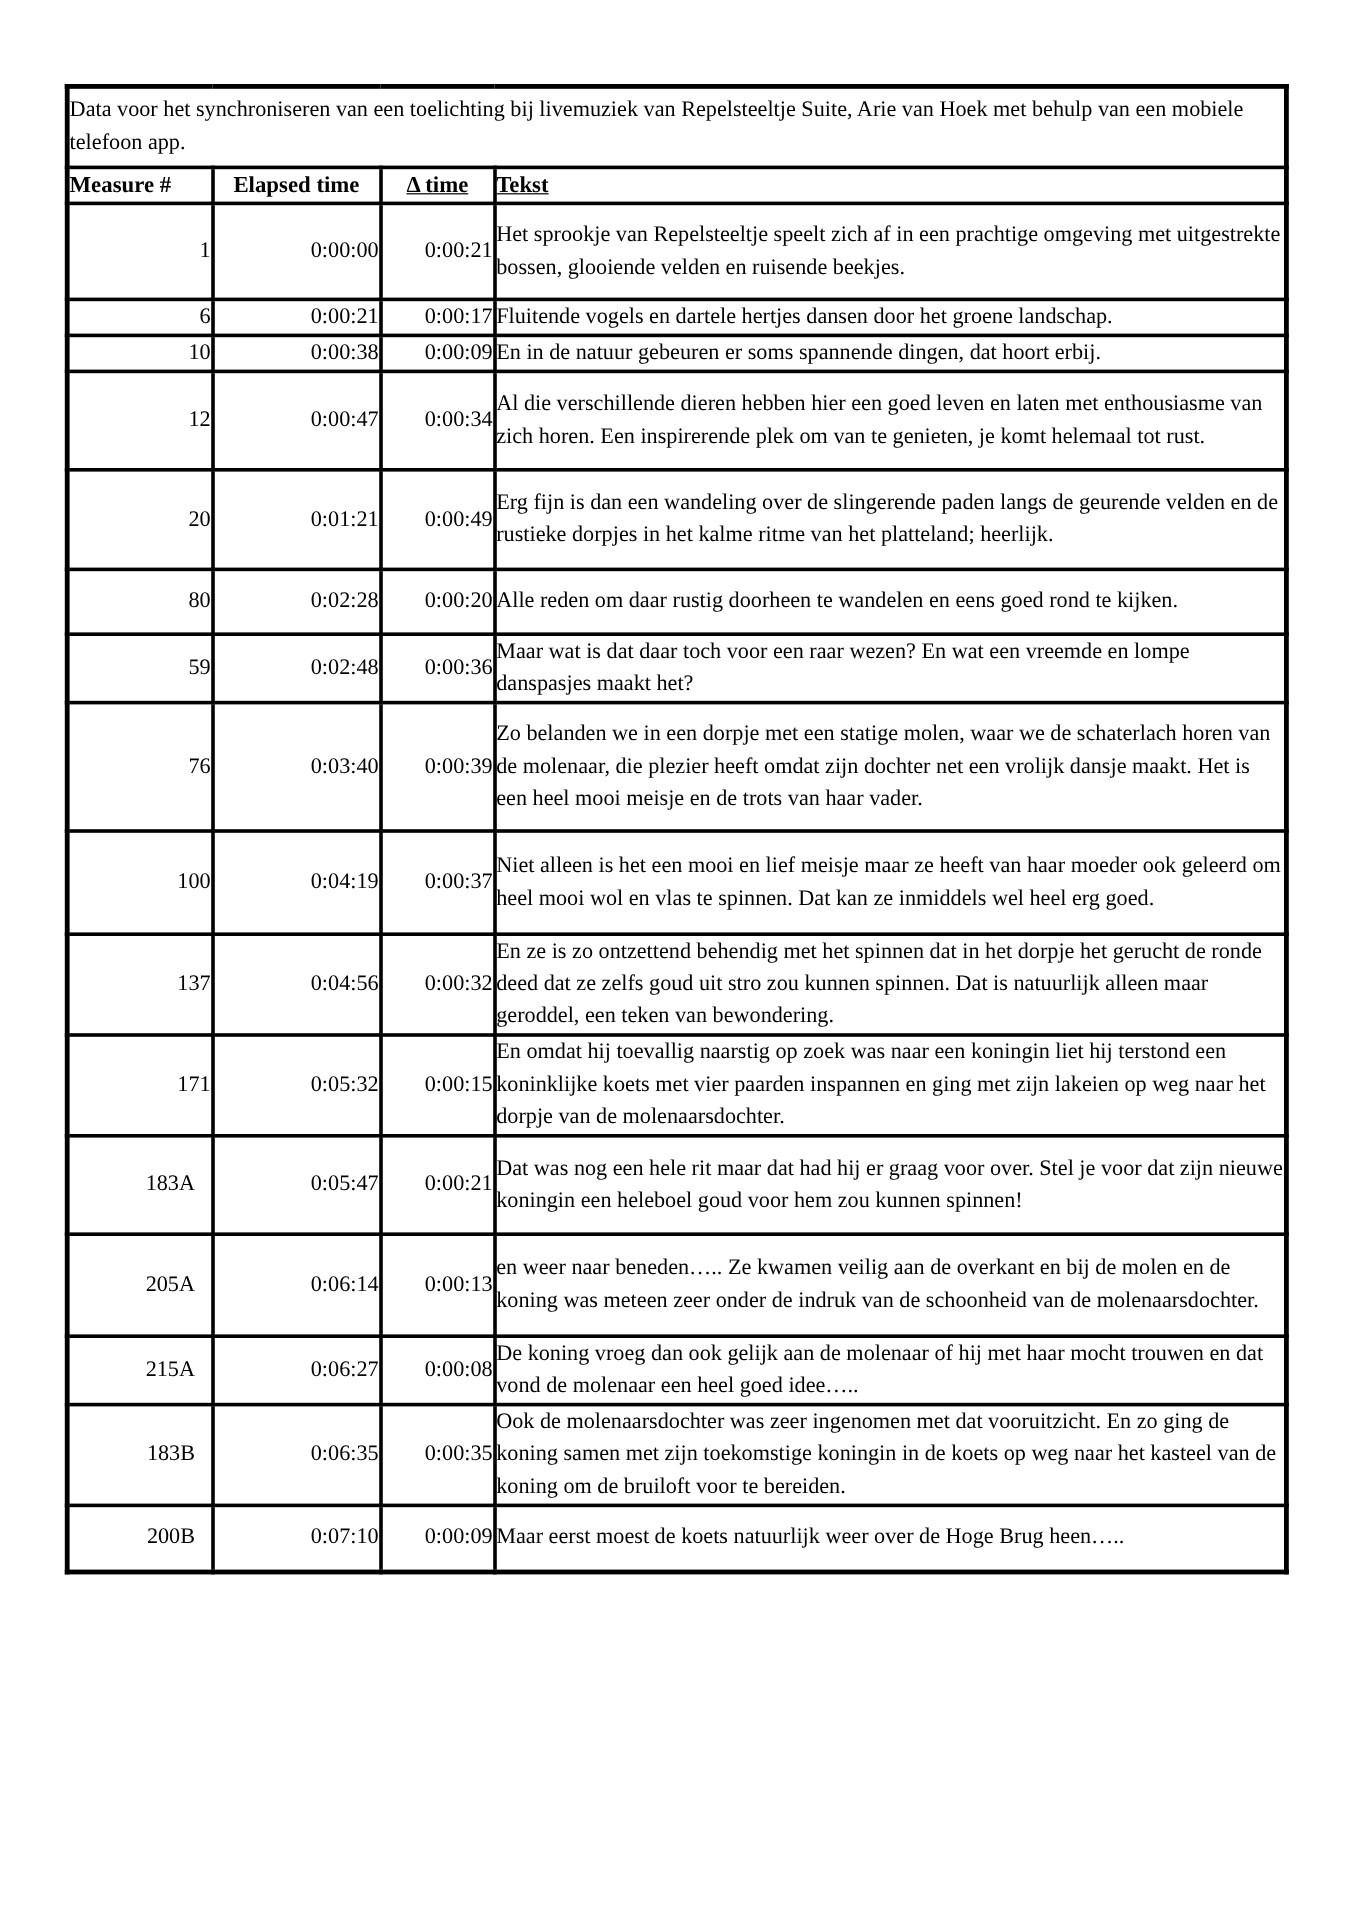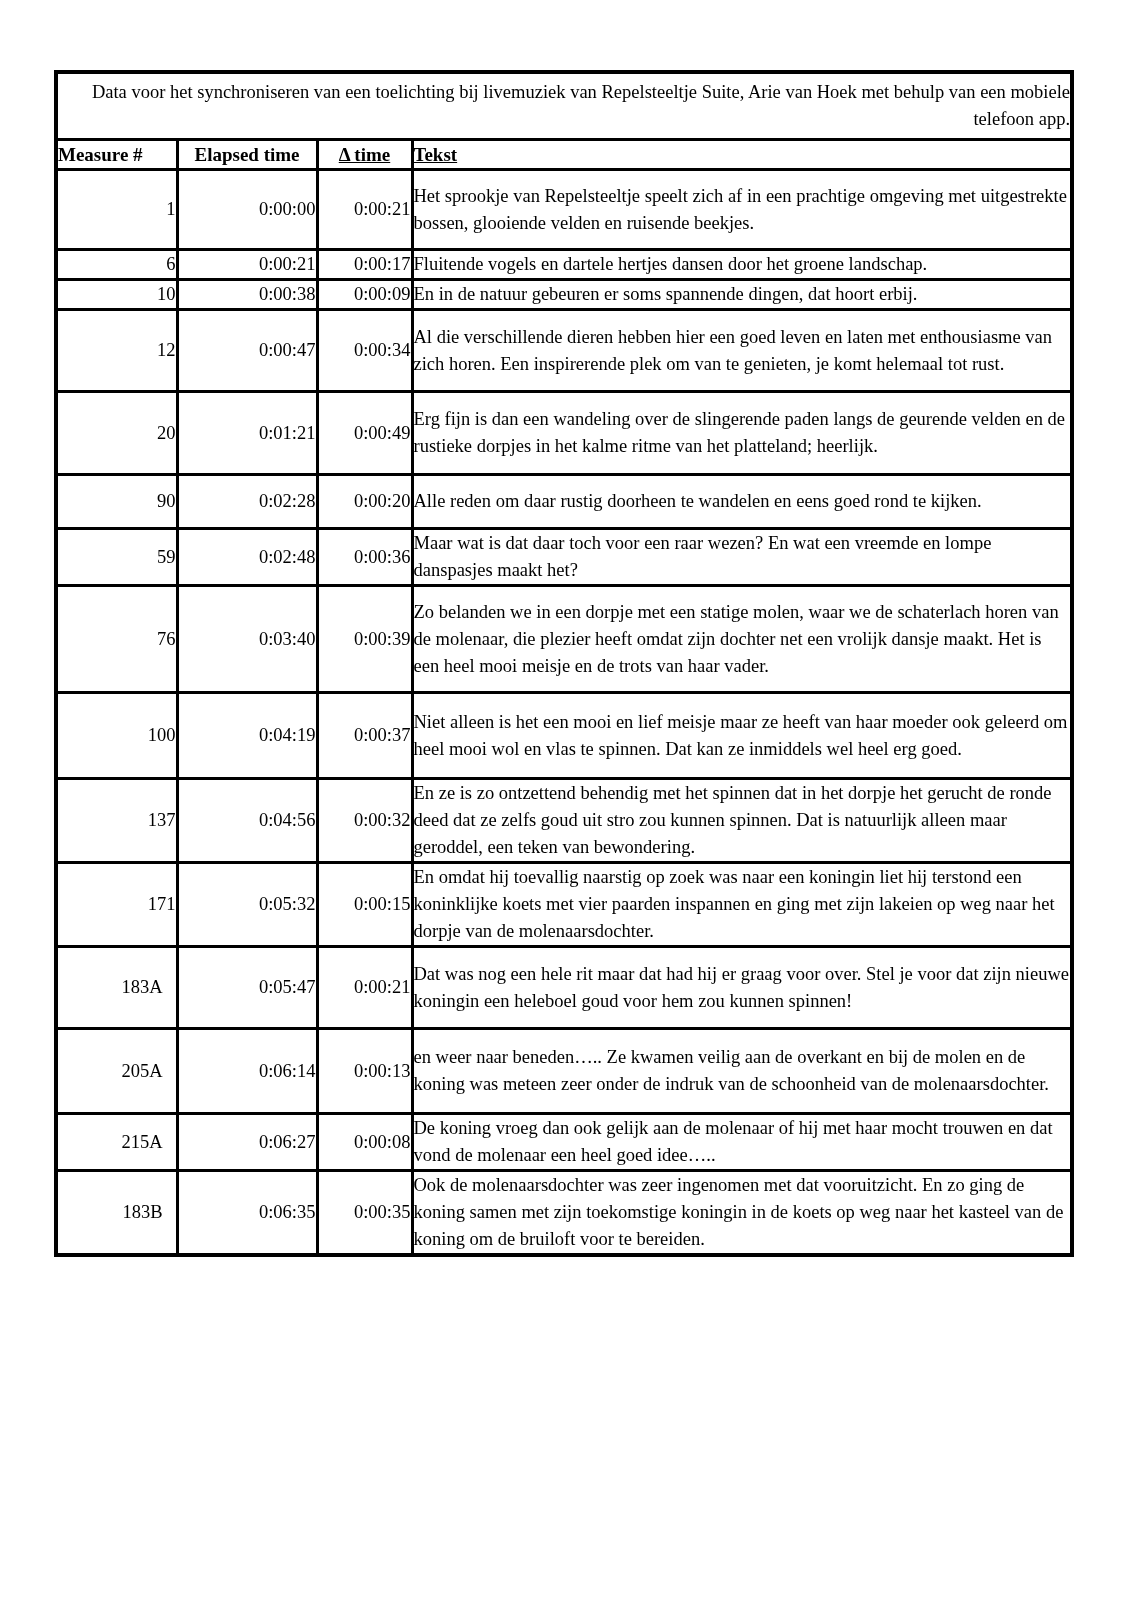--- a/index.html
+++ b/index.html
@@ -26,21 +26,21 @@
   }
   table.sync-table td, table.sync-table th {
     border: 3px solid #000000;
     vertical-align: middle;
     font-size: 18.5px;
     line-height: 27px;
     overflow: hidden;
     padding: 0;
   }
   td.title-cell {
-    text-align: right;
+    text-align: left;
     font-size: 20.5px;
     line-height: 33px;
     height: 64px;
     padding: 2px 10px;
   }
   tr.header-row th {
     font-size: 19px;
     font-weight: bold;
     height: 24px;
   }
@@ -99,21 +99,21 @@
         <td class="c-delta">0:00:34</td>
         <td class="c-tekst">Al die verschillende dieren hebben hier een goed leven en laten met enthousiasme van zich horen. Een inspirerende plek om van te genieten, je komt helemaal tot rust.</td>
       </tr>
       <tr style="height:83px">
         <td class="c-measure num">20</td>
         <td class="c-elapsed">0:01:21</td>
         <td class="c-delta">0:00:49</td>
         <td class="c-tekst">Erg fijn is dan een wandeling over de slingerende paden langs de geurende velden en de rustieke dorpjes in het kalme ritme van het platteland; heerlijk.</td>
       </tr>
       <tr style="height:54px">
-        <td class="c-measure num">90</td>
+        <td class="c-measure num">80</td>
         <td class="c-elapsed">0:02:28</td>
         <td class="c-delta">0:00:20</td>
         <td class="c-tekst">Alle reden om daar rustig doorheen te wandelen en eens goed rond te kijken.</td>
       </tr>
       <tr style="height:56px">
         <td class="c-measure num">59</td>
         <td class="c-elapsed">0:02:48</td>
         <td class="c-delta">0:00:36</td>
         <td class="c-tekst">Maar wat is dat daar toch voor een raar wezen? En wat een vreemde en lompe danspasjes maakt het?</td>
       </tr>
@@ -158,15 +158,21 @@
         <td class="c-elapsed">0:06:27</td>
         <td class="c-delta">0:00:08</td>
         <td class="c-tekst">De koning vroeg dan ook gelijk aan de molenaar of hij met haar mocht trouwen en dat vond de molenaar een heel goed idee…..</td>
       </tr>
       <tr style="height:82px">
         <td class="c-measure alpha">183B</td>
         <td class="c-elapsed">0:06:35</td>
         <td class="c-delta">0:00:35</td>
         <td class="c-tekst">Ook de molenaarsdochter was zeer ingenomen met dat vooruitzicht. En zo ging de koning samen met zijn toekomstige koningin in de koets op weg naar het kasteel van de koning om de bruiloft voor te bereiden.</td>
       </tr>
+      <tr style="height:55px">
+        <td class="c-measure alpha">200B</td>
+        <td class="c-elapsed">0:07:10</td>
+        <td class="c-delta">0:00:09</td>
+        <td class="c-tekst">Maar eerst moest de koets natuurlijk weer over de Hoge Brug heen…..</td>
+      </tr>
     </tbody>
   </table>
 </div>
 
 </body></html>

